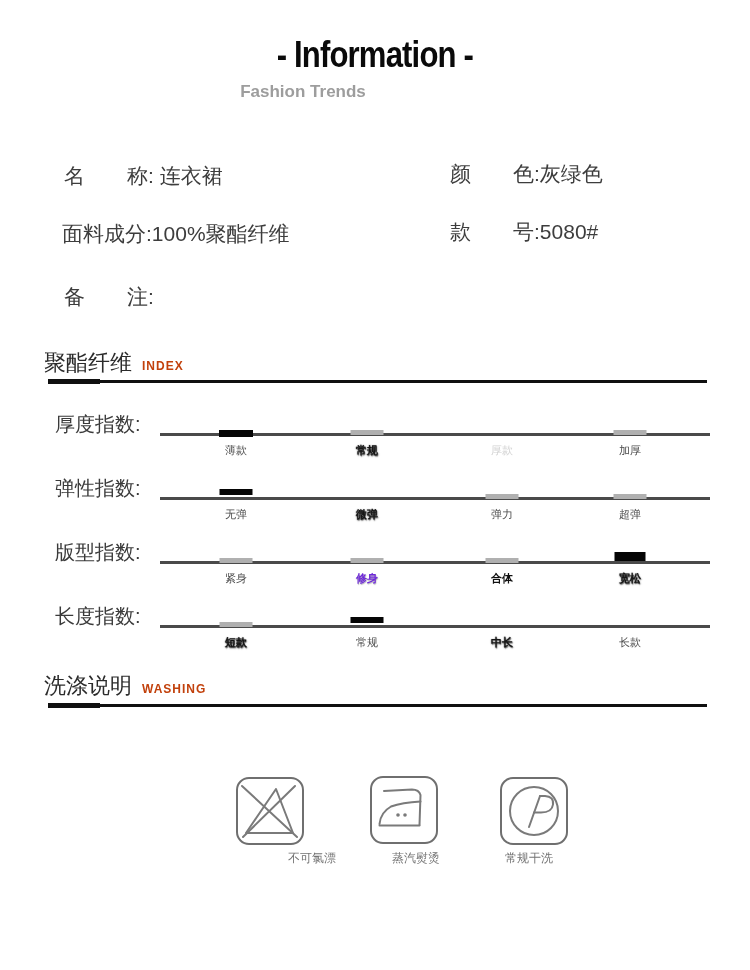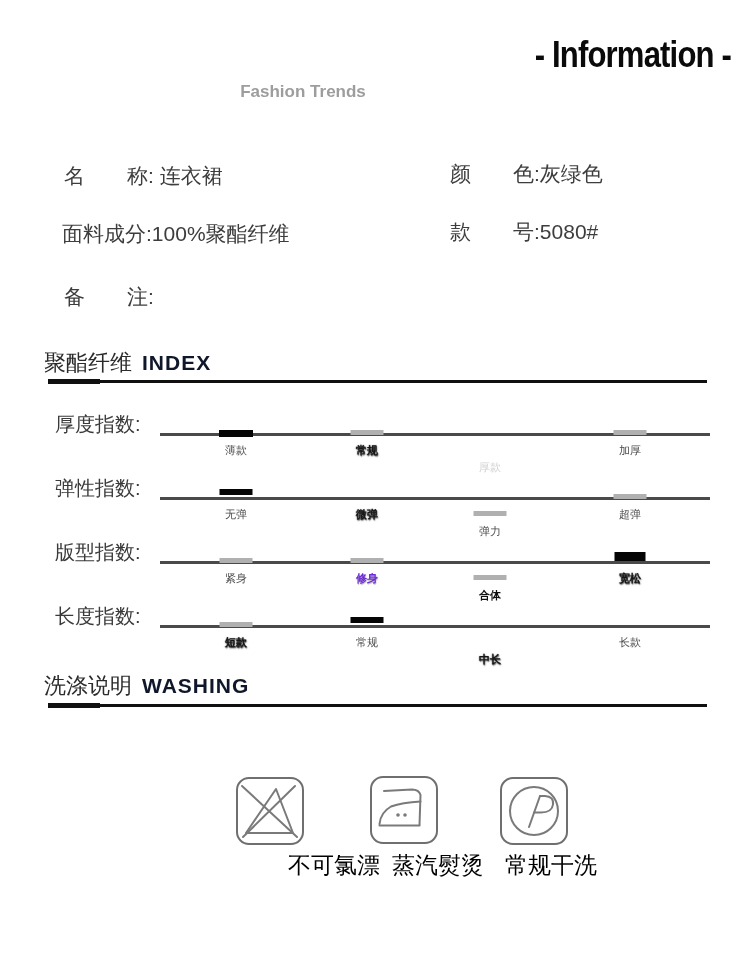--- a/index.html
+++ b/index.html
@@ -1,61 +1,61 @@
 <!DOCTYPE html>
 <html><head>
 <meta charset="utf-8">
 <style>
   html,body{margin:0;padding:0;background:#ffffff;}
   body{width:750px;height:970px;position:relative;overflow:hidden;
        font-family:"Liberation Sans","DejaVu Sans",sans-serif;}
 
   
-  .title-wrap{position:absolute;top:34px;left:0;width:750px;text-align:right;}
+  .title-wrap{position:absolute;top:34px;left:0;width:750px;text-align:center;}
   .page-title{display:inline-block;font-size:37px;font-weight:800;color:#0a0a0a;
       letter-spacing:-1px;transform:scaleX(0.84);transform-origin:center;}
   .page-subtitle{position:absolute;top:82px;left:0;width:606px;text-align:center;
       font-size:17px;font-weight:700;color:#9d9d9d;}
 
   
   .info-field{position:absolute;font-size:21px;color:#3d3d3d;white-space:pre;}
 
   
   .sec-title{position:absolute;left:44px;white-space:nowrap;}
   .sec-cn{font-size:22px;color:#2b2b2b;}
-  .sec-en{font-size:21px;font-weight:700;color:#0f172a;letter-spacing:1px;margin-left:10px;}
+  .sec-en{font-size:12px;font-weight:700;color:#c2410c;letter-spacing:1px;margin-left:10px;}
   .sec-line{position:absolute;left:48px;width:659px;height:5px;}
   .sec-line .thick{position:absolute;left:0;top:0;width:52px;height:5px;background:#101010;}
   .sec-line .thin{position:absolute;left:50px;top:1px;right:0;height:3px;background:#101010;}
 
   
   .idx-row{position:absolute;left:0;width:750px;height:0;}
   .idx-label{position:absolute;left:55px;top:-23px;font-size:20px;color:#3a3a3a;white-space:nowrap;}
   .idx-line{position:absolute;left:160px;top:-1px;width:550px;height:3px;background:#4a4a4a;}
   .station{position:absolute;top:0;width:90px;text-align:center;}
-  .st1{left:191px;} .st2{left:322px;} .st3{left:445px;margin-top:17px;} .st4{left:585px;}
+  .st1{left:191px;} .st2{left:322px;} .st3{left:457px;} .st4{left:585px;}
   .tick{position:absolute;left:50%;transform:translateX(-50%);}
   .tick-gray{top:-4px;width:33px;height:5px;background:#b0b0b0;}
   .tick-black-on{top:-4px;width:34px;height:7px;background:#050505;}
   .tick-black-above{top:-9px;width:33px;height:6px;background:#050505;}
   .tick-black-tall{top:-10px;width:31px;height:9px;background:#050505;}
   .opt{display:inline-block;margin-top:9px;font-size:11px;white-space:nowrap;}
   .style-normal{color:#4a4a4a;}
   .style-bold{color:#101010;font-weight:700;}
   .style-bold-blur{color:#161616;font-weight:700;
       text-shadow:0.6px 0.6px 1.3px rgba(45,45,45,.85),-0.6px 0 1px rgba(70,70,70,.6);}
   .style-light{color:#d2d2d2;}
   .style-light-bold{color:#6d28d9;font-weight:700;
       text-shadow:0.6px 0.6px 1px rgba(160,160,160,.8);}
 
   
   .wash-icon{position:absolute;width:68px;height:68px;border:2px solid #6f6f6f;
       border-radius:13px;box-sizing:border-box;background:#fff;}
   .wash-icon svg{position:absolute;left:0;top:0;}
-  .wash-label{position:absolute;font-size:23px;color:#000000;white-space:nowrap;font-family:Liberation Serif, serif;}
+  .wash-label{position:absolute;font-size:12px;color:#737373;white-space:nowrap;font-family:Liberation Serif, serif;}
 </style>
 </head>
 <body>
 
 <div class="title-wrap">
   <span class="page-title">- Information -</span>
 </div>
 <div class="page-subtitle">Fashion Trends</div>
 
 <div class="info-field" style="left:64px;top:162px"><span>名　　称:</span><span> 连衣裙</span></div>

